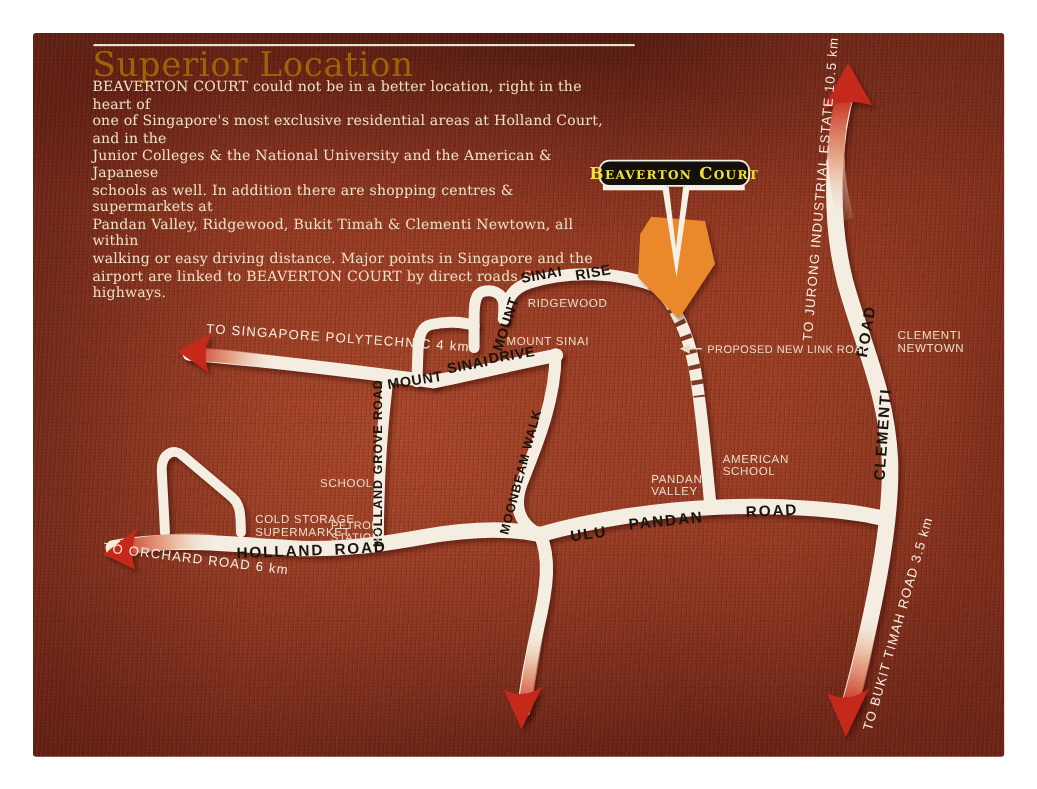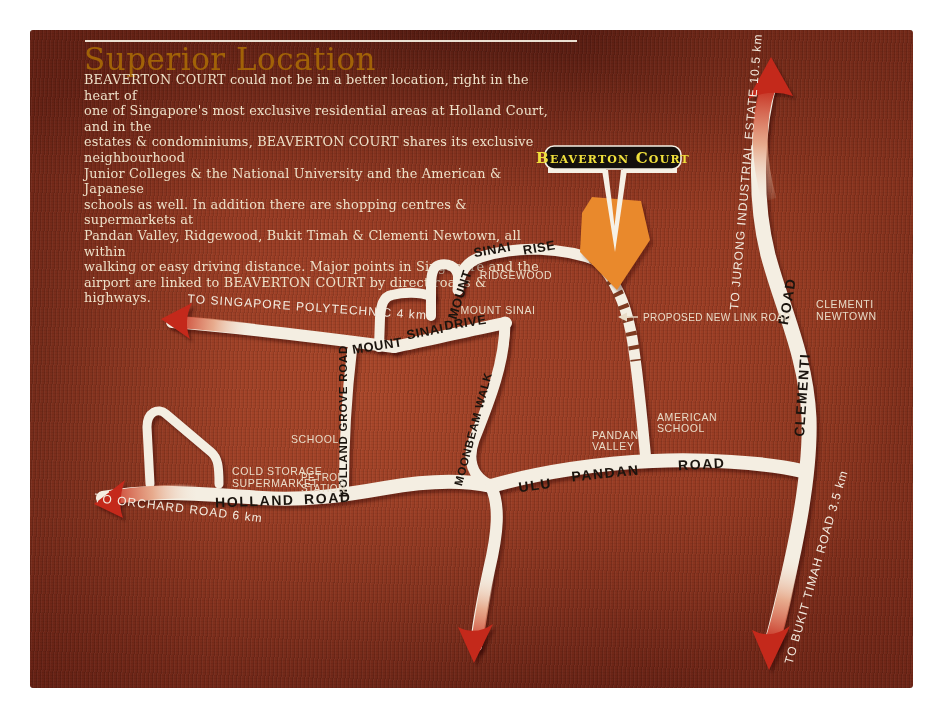--- a/index.html
+++ b/index.html
@@ -53,21 +53,20 @@
 <body>
 
 <div class="map"></div>
 
 <div class="rule"></div>
 <div class="title">Superior Location</div>
 
 <div class="body-copy">
   <div>BEAVERTON COURT could not be in a better location, right in the heart of</div>
   <div>one of Singapore's most exclusive residential areas at Holland Court, and in the</div>
-  <div>estates &amp; condominiums, BEAVERTON COURT shares its exclusive neighbourhood</div>
   <div>Junior Colleges &amp; the National University and the American &amp; Japanese</div>
   <div>schools as well. In addition there are shopping centres &amp; supermarkets at</div>
   <div>Pandan Valley, Ridgewood, Bukit Timah &amp; Clementi Newtown, all within</div>
   <div>walking or easy driving distance. Major points in Singapore and the</div>
   <div>airport are linked to BEAVERTON COURT by direct roads &amp; highways.</div>
 </div>
 
 <svg width="943" height="717" viewBox="0 0 943 717">
   <defs>
     <filter id="blur1" x="-20%" y="-20%" width="140%" height="140%">

